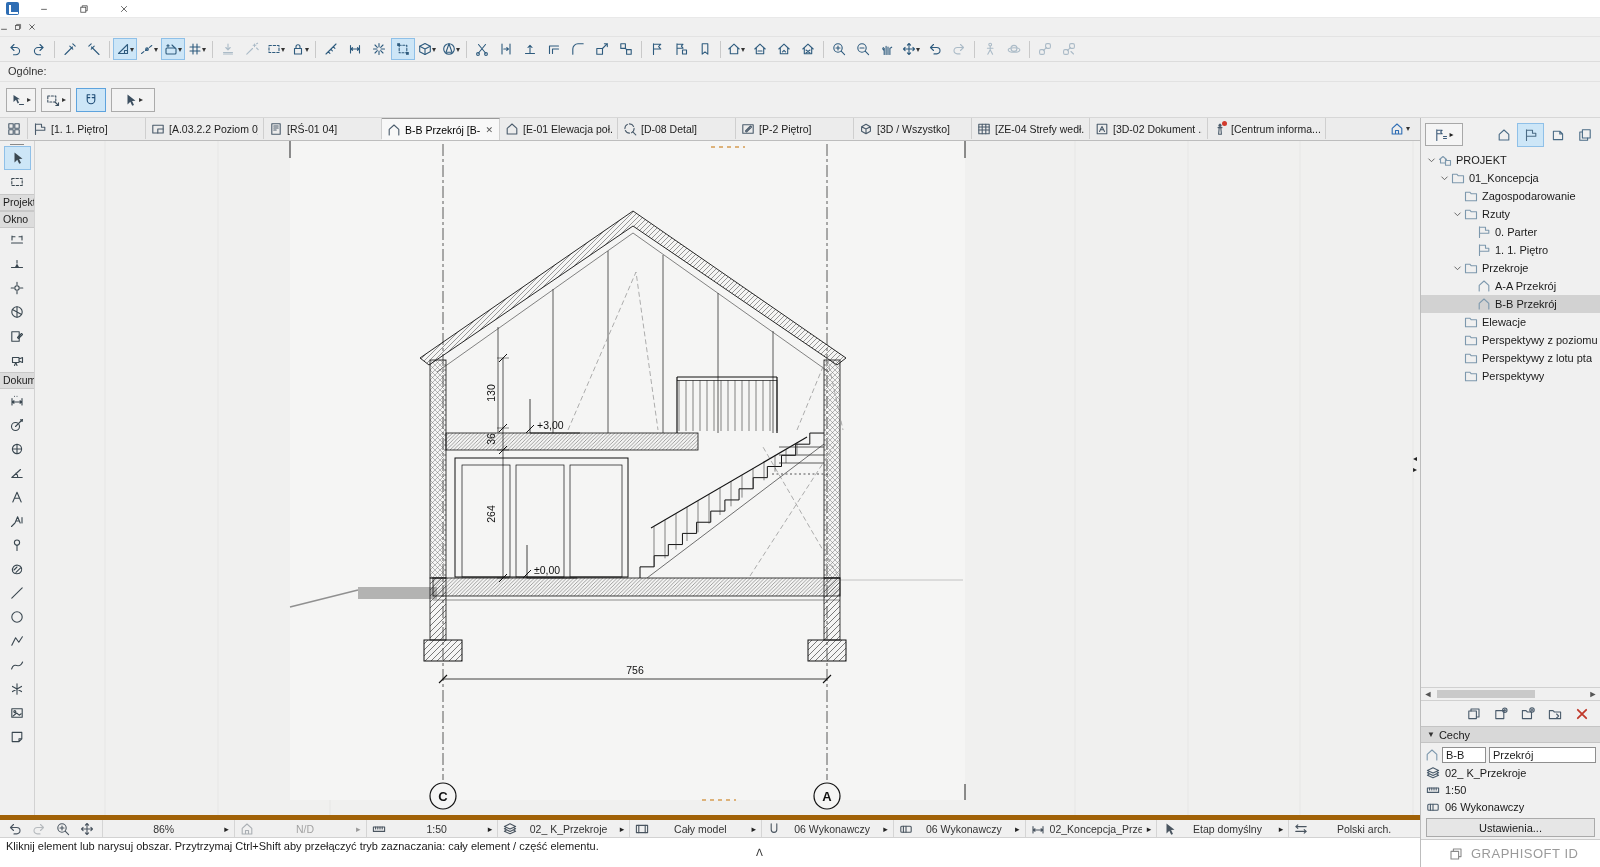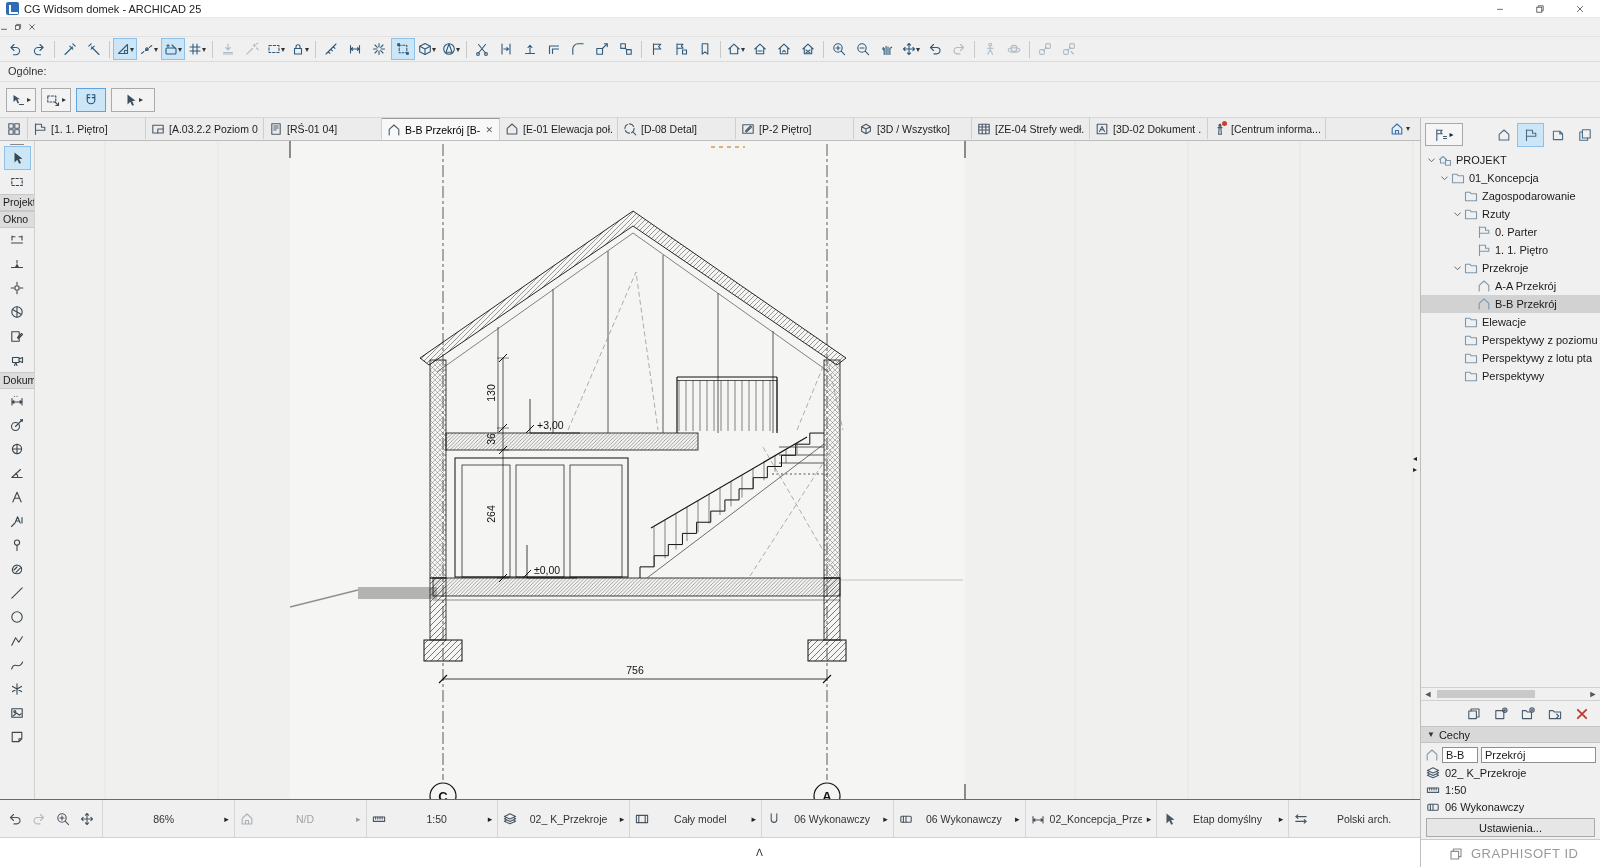--- a/index.html
+++ b/index.html
@@ -51,21 +51,21 @@
 
 .canvasarea{flex:1;display:flex;min-height:0}
 .toolbox{width:35px;background:#f0f0f0;border-right:1px solid #d2d2d2;display:flex;flex-direction:column;align-items:center;overflow:hidden;flex:none}
 .tb-dash{width:14px;height:1px;background:#8a8a8a;margin:3px 0 1px 0}
 .toolbtn{width:27px;height:24px;display:flex;align-items:center;justify-content:center;color:#3a4750;border:1px solid transparent;flex:none}
 .toolbtn.on{background:#cde6f7;border-color:#8fc0e8}
 .toolhdr{width:35px;background:#dcdcdc;border-top:1px solid #c8c8c8;border-bottom:1px solid #c8c8c8;font-size:10.5px;padding:1px 0 2px 3px;white-space:nowrap;overflow:hidden;color:#1a1a1a;flex:none;align-self:stretch}
 .canvas{flex:1;position:relative;background:#f0f0ef;overflow:hidden}
 .splitgrab{position:absolute;right:0;top:305px;width:10px;height:36px;display:flex;flex-direction:column;align-items:center;justify-content:center;color:#222;font-size:8px;gap:2px}
 
-.statusbar{height:38px;background:#f0f0f0;border-top:1px solid #a16207;display:flex;align-items:stretch;font-size:10.5px;color:#333;overflow:hidden}
+.statusbar{height:22px;background:#f0f0f0;border-top:5px solid #a16207;display:flex;align-items:stretch;font-size:10.5px;color:#333;overflow:hidden}
 .sb-cluster{display:flex;align-items:center;padding:0 4px;gap:2px}
 .sbtn{width:22px;height:20px;display:flex;align-items:center;justify-content:center;color:#4a5560}
 .sbtn.dis{opacity:.35}
 .sb-sec{flex:1;display:flex;align-items:center;border-left:1px solid #d5d5d5;padding:0 5px;gap:5px;min-width:0}
 .sb-sec .ic{color:#4a5560;flex:none}
 .sb-val{flex:1;text-align:center;white-space:nowrap;overflow:hidden}
 .sb-sec .dd{font-size:9px;color:#222;flex:none}
 .sb-sec.dis .sb-val,.sb-sec.dis .ic,.sb-sec.dis .dd{opacity:.42}
 
 .hintbar{height:30px;background:#fff;border-top:1px solid #d2d2d2;padding:2px 0 0 6px;color:#1a1a1a;position:relative;font-size:11px}
@@ -91,36 +91,35 @@
 .hs-track{flex:1;height:10px;position:relative}
 .hs-thumb{position:absolute;left:2px;top:1px;width:65%;height:8px;background:#c9c9c9}
 .vp-actions{height:25px;display:flex;align-items:center;justify-content:flex-end;gap:7px;padding:0 8px 0 0}
 .act{width:20px;height:20px;display:flex;align-items:center;justify-content:center;color:#4a5b6b}
 .act.del{color:#c0392b}
 .props-header{height:17px;background:#d8d8d8;border-top:1px solid #c4c4c4;border-bottom:1px solid #c4c4c4;display:flex;align-items:center;padding-left:6px;gap:4px;color:#1a1a1a}
 .props-header .dd{font-size:8px;color:#333}
 .idrow{height:21px;display:flex;align-items:center;gap:3px;padding:2px 4px 0 4px}
 .idrow .ic{color:#7d98ad}
 .field{background:#fff;border:1px solid #8f8f8f;height:16px;display:flex;align-items:center;padding:0 3px;font-size:11px}
-.f-id{width:36px}
+.f-id{width:44px}
 .f-name{flex:1}
 .prow{height:17px;display:flex;align-items:center;gap:5px;padding-left:5px;white-space:nowrap;overflow:hidden}
 .prow .ic{color:#4a5b6b;flex:none}
 .settingsbtn{height:19px;margin:3px 5px 2px 5px;background:#e6e6e6;border:1px solid #aaa;display:flex;align-items:center;justify-content:center;color:#1a1a1a}
 .gsfooter{height:28px;background:#fff;border-top:1px solid #ccc;display:flex;align-items:center;gap:8px;padding-left:28px}
 .gsfooter .ic{color:#8a8a8a}
 .gstext{color:#9a9a9a;font-size:13px;letter-spacing:.5px}
 svg text{stroke:none;fill:#111;font-family:"Liberation Sans",sans-serif}
 </style>
 </head>
 <body>
 
 <div class="titlebar">
   <span class="appicon"></span>
-  <span class="wtitle">CG Widsom domek - ARCHICAD 25</span>
   <span class="wctl">
       <svg viewBox="0 0 14 14" fill="none" stroke="currentColor" stroke-width="1.1">
         <path d="M3 7.5 H11"></path>
       </svg>
     </span>
   <span class="wctl">
       <svg viewBox="0 0 14 14" fill="none" stroke="currentColor" stroke-width="1.1">
         <rect x="2.5" y="4.5" width="7" height="7"></rect>
         <path d="M4.5 4.5 V2.5 H11.5 V9.5 H9.5"></path>
       </svg>
@@ -1143,20 +1142,21 @@
           <span class="ic ">
             <svg viewBox="0 0 14 14" width="14" height="14" fill="none" stroke="currentColor" stroke-width="1.1" stroke-linecap="round" stroke-linejoin="round">
               <path d="M1.8 4.6 H12.2 M1.8 9.4 H12.2 M3.8 2.8 L1.8 4.6 L3.8 6.4 M10.2 7.6 L12.2 9.4 L10.2 11.2"></path>
             </svg>
           </span>
           <span class="sb-val">Polski arch.</span>
         </span>
       </div>
 
     <div class="hintbar">
+      <span>Kliknij element lub narysuj obszar. Przytrzymaj Ctrl+Shift aby przełączyć tryb zaznaczania: cały element / część elementu.</span>
       <span class="hintchev">ᐱ</span>
     </div>
   </div>
 
   <div class="rightpanel">
     <div class="np-head">
       <span class="np-sel">
           <span class="ic ">
             <svg viewBox="0 0 14 14" width="14" height="14" fill="none" stroke="currentColor" stroke-width="1.1" stroke-linecap="round" stroke-linejoin="round">
               <path d="M2.8 12.5 V1.8 M2.8 2.2 H8.2 L6.6 4 L8.2 5.8 H2.8"></path>

